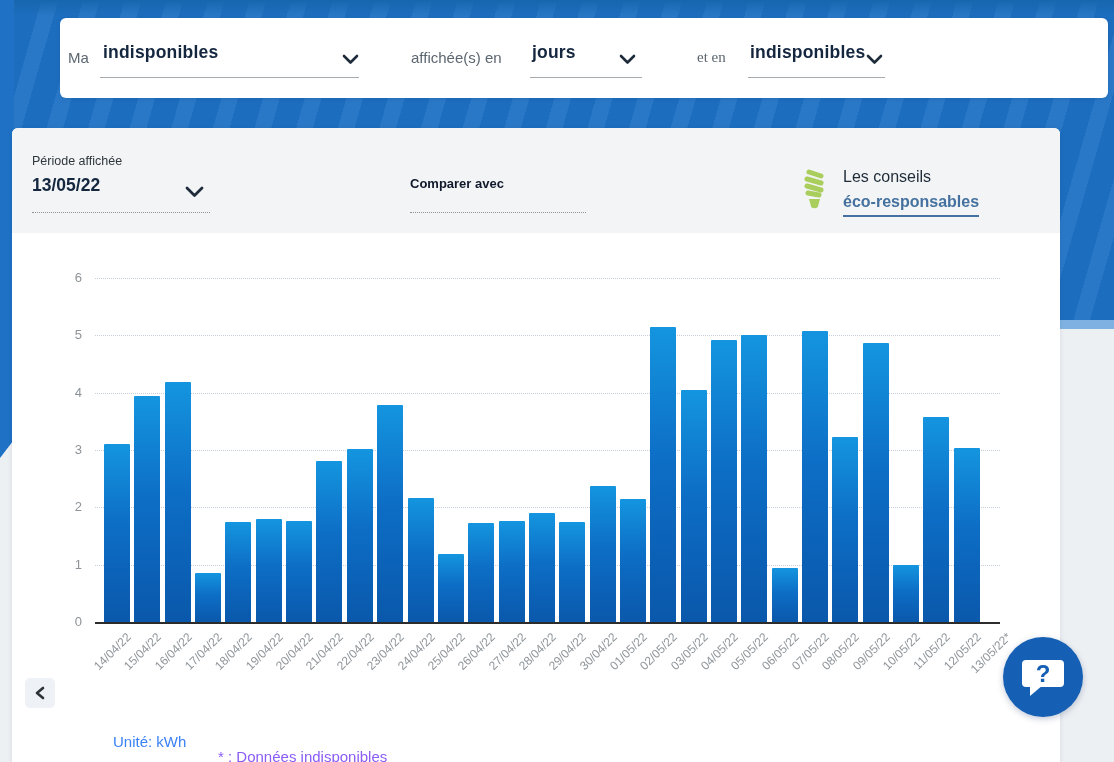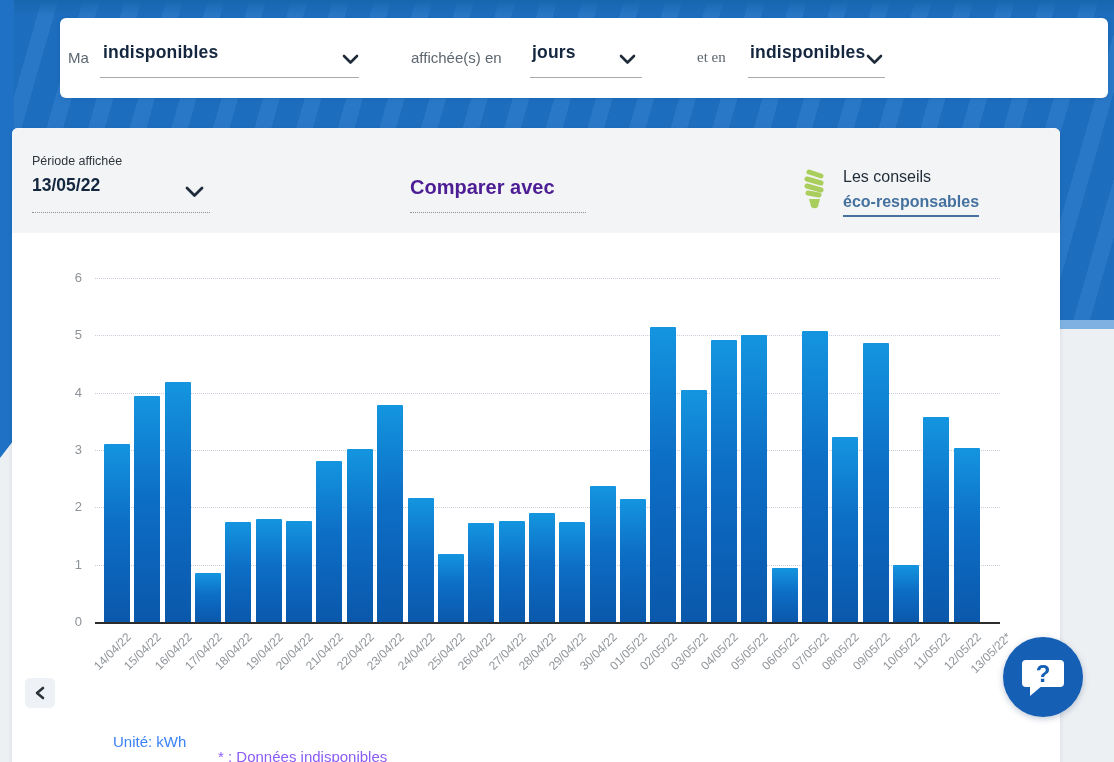--- a/index.html
+++ b/index.html
@@ -46,21 +46,21 @@
   .dd-hit { position:absolute; background:transparent; cursor:pointer; }
 
   
   #period-header {
     position:absolute; left:0; top:0; width:100%; height:105px;
     background:#f3f4f5; border-radius:6px 6px 0 0;
   }
   #period-label { position:absolute; left:20px; top:26px; font-size:12.5px; color:#2f363c; }
   #period-value { position:absolute; left:20px; top:47px; font-size:17.5px; font-weight:bold; color:#14273f; }
   #period-underline { position:absolute; left:20px; top:84px; width:178px; border-bottom:1px dotted #8d9296; }
-  #compare-label { position:absolute; left:398px; top:48px; font-size:20px; font-weight:bold; color:#4c1d95; }
+  #compare-label { position:absolute; left:398px; top:48px; font-size:13px; font-weight:bold; color:#0f172a; }
   #compare-underline { position:absolute; left:398px; top:84px; width:176px; border-bottom:1px dotted #8d9296; }
   #tips-block { position:absolute; left:788px; top:38px; }
   #tips-line1 { position:absolute; left:43px; top:2px; font-size:16px; color:#1e2b39; white-space:nowrap; }
   #tips-link  { position:absolute; left:43px; top:27px; font-size:16px; font-weight:bold; color:#44719f;
                 border-bottom:2px solid #44719f; padding-bottom:4px; white-space:nowrap; cursor:pointer; }
 
   
   #chart { position:absolute; left:0; top:105px; width:1048px; height:430px; }
   .gridline { position:absolute; left:83px; width:905px; height:0; border-top:1px dotted #c7d0da; }
   .baseline { position:absolute; left:83px; width:905px; height:2px; background:#2c2c2c; }

